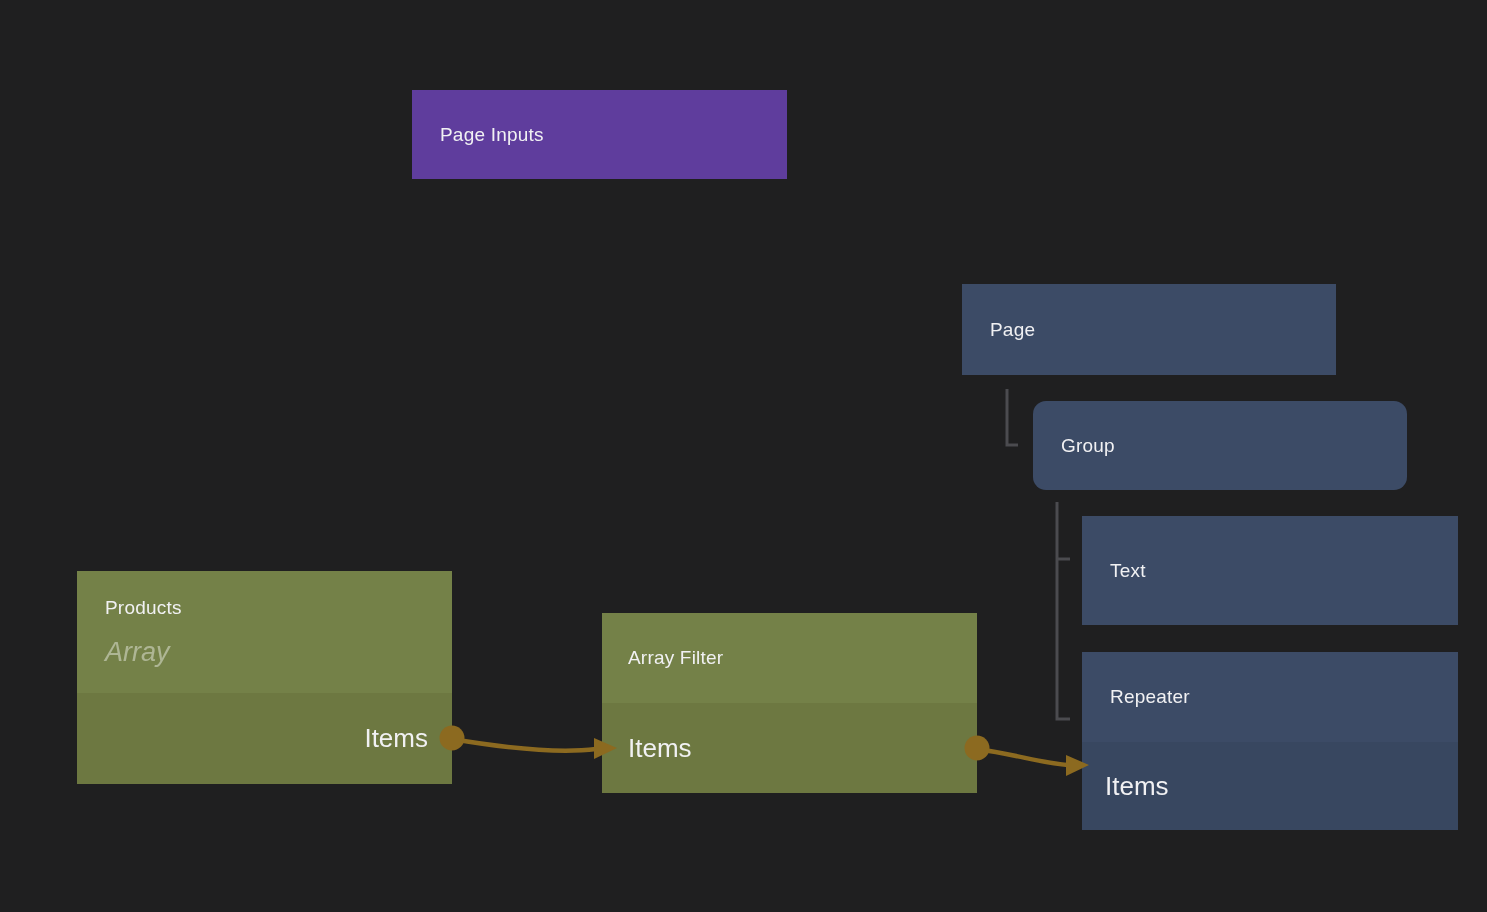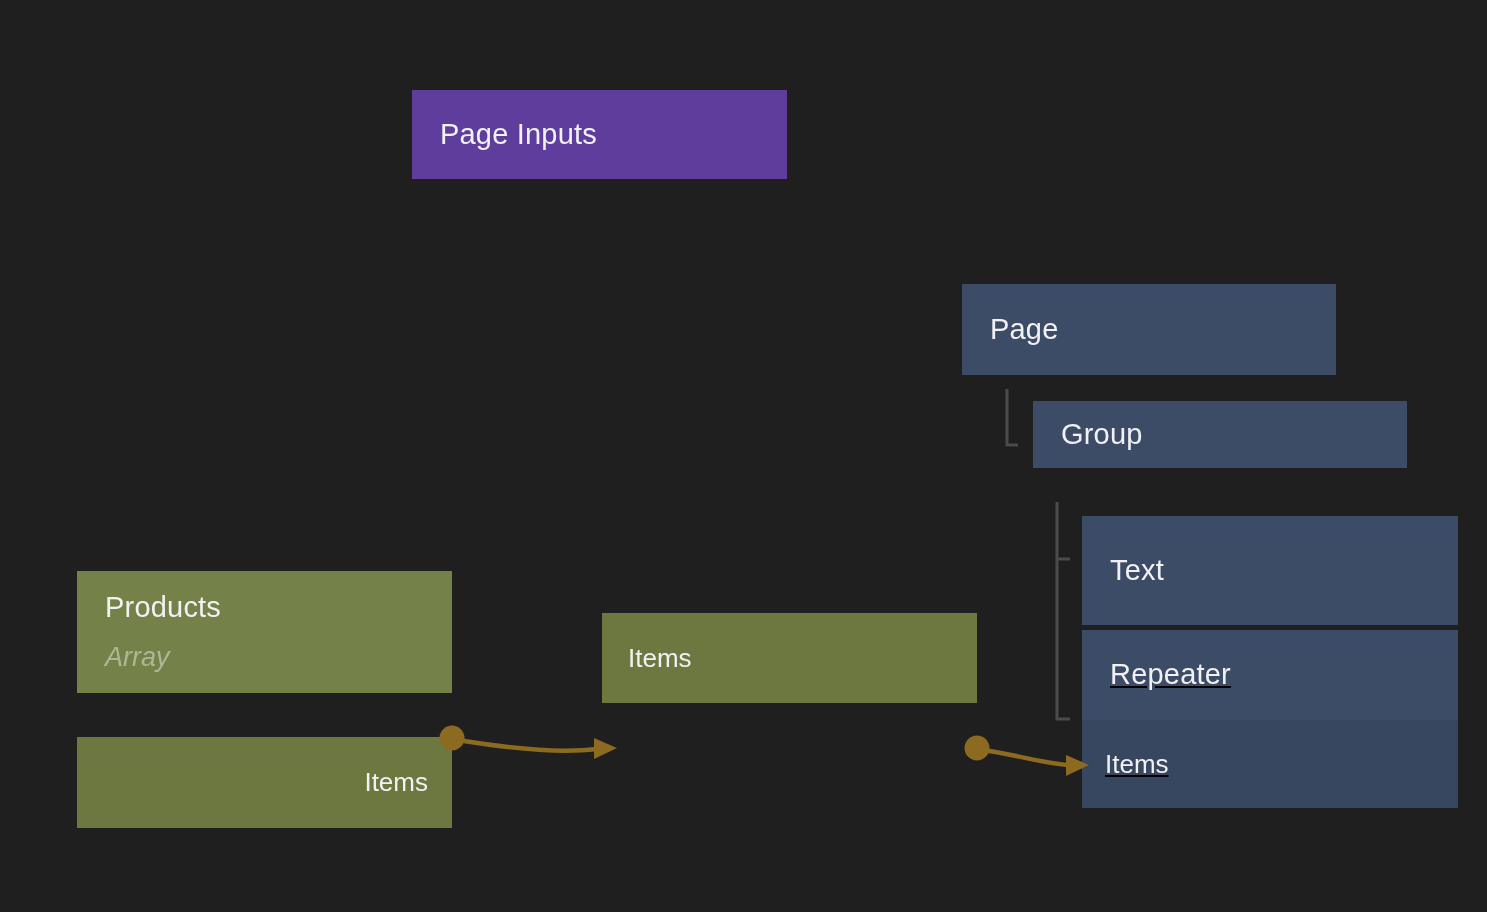--- a/index.html
+++ b/index.html
@@ -22,21 +22,21 @@
   .node {
     position: absolute;
     display: flex; flex-direction: column;
   }
   .node-header {
     flex: 1 1 auto;
     display: flex; flex-direction: column; justify-content: center;
     padding-left: 28px;
   }
   .node-title {
-    font-size: 29px;
+    font-size: 19px;
     line-height: 1.15;
     color: var(--c-title-text, #f1f1f3);
     letter-spacing: 0.2px;
   }
   .node-subtitle {
     font-size: 27px;
     line-height: 1.1;
     margin-top: 19px;
     color: var(--c-subtitle-text, rgba(255,255,255,0.42));
     font-style: italic;
@@ -45,28 +45,28 @@
     display: flex; align-items: center;
     font-size: 26px;
     color: var(--c-title-text, #f1f1f3);
   }
   
   #node-page-inputs { left: 412px; top: 90px; width: 375px; height: 89px;
     background: var(--c-page-inputs, #5f3d9d); }
   
   .ui-node { background: var(--c-ui-node, #3c4b66); }
   #node-page    { left: 962px;  top: 284px; width: 374px; height: 91px; }
-  #node-group   { left: 1033px; top: 401px; width: 374px; height: 67px; }
+  #node-group   { left: 1033px; top: 401px; width: 374px; height: 89px; border-radius: 13px; }
   #node-text    { left: 1082px; top: 516px; width: 376px; height: 109px; }
-  #node-repeater { left: 1082px; top: 630px; width: 376px; height: 160px; background: none; text-decoration: underline; }
+  #node-repeater { left: 1082px; top: 652px; width: 376px; height: 160px; background: none; }
   #node-repeater .node-header { flex: 0 0 90px; background: var(--c-ui-node, #3c4b66); }
   #node-repeater .port-row { flex: 0 0 88px; padding-left: 23px;
     background: var(--c-ui-node-port, #384760); }
   
-  #node-products { left: 77px; top: 571px; width: 375px; height: 213px; background: none; gap: 44px; }
+  #node-products { left: 77px; top: 571px; width: 375px; height: 213px; background: none; }
   #node-products .node-header { flex: 0 0 122px; background: var(--c-data-node, #748148); }
   #node-products .port-row { flex: 0 0 91px; justify-content: flex-end; padding-right: 24px;
     background: var(--c-data-node-port, #6d7841); }
   #node-array-filter { left: 602px; top: 613px; width: 375px; height: 180px; background: none; }
   #node-array-filter .node-header { flex: 0 0 90px; padding-left: 26px;
     background: var(--c-data-node, #748148); }
   #node-array-filter .port-row { flex: 0 0 90px; padding-left: 26px;
     background: var(--c-data-node-port, #6d7841); }
 </style>
 </head>
@@ -117,20 +117,23 @@
     <div class="node-header">
       <span class="node-title">Products</span>
       <span class="node-subtitle">Array</span>
     </div>
     <div class="port-row">
       <span>Items</span>
     </div>
   </div>
 
   <div class="node" id="node-array-filter">
+    <div class="node-header">
+      <span class="node-title">Array Filter</span>
+    </div>
     <div class="port-row">
       <span>Items</span>
     </div>
   </div>
 
   <svg class="links-layer">
     <g>
       <path d="M452,739 C505,748 556,754 596,749" fill="none" stroke="var(--c-connection,#8c6a20)" stroke-width="4.5"></path>
       <circle cx="452" cy="738" r="12.5" fill="var(--c-connection,#8c6a20)"></circle>
       <polygon points="617,748 594,738 594,759" fill="var(--c-connection,#8c6a20)"></polygon>

